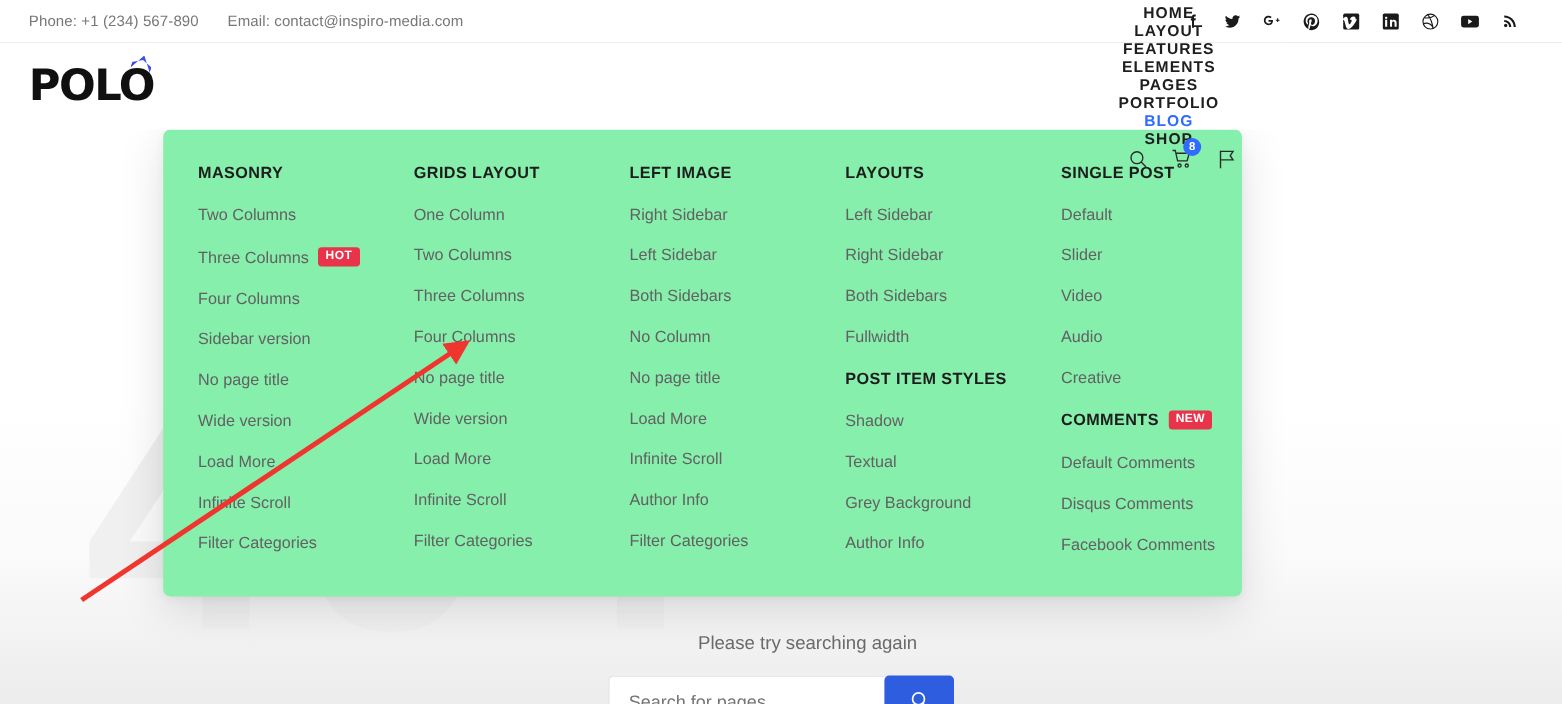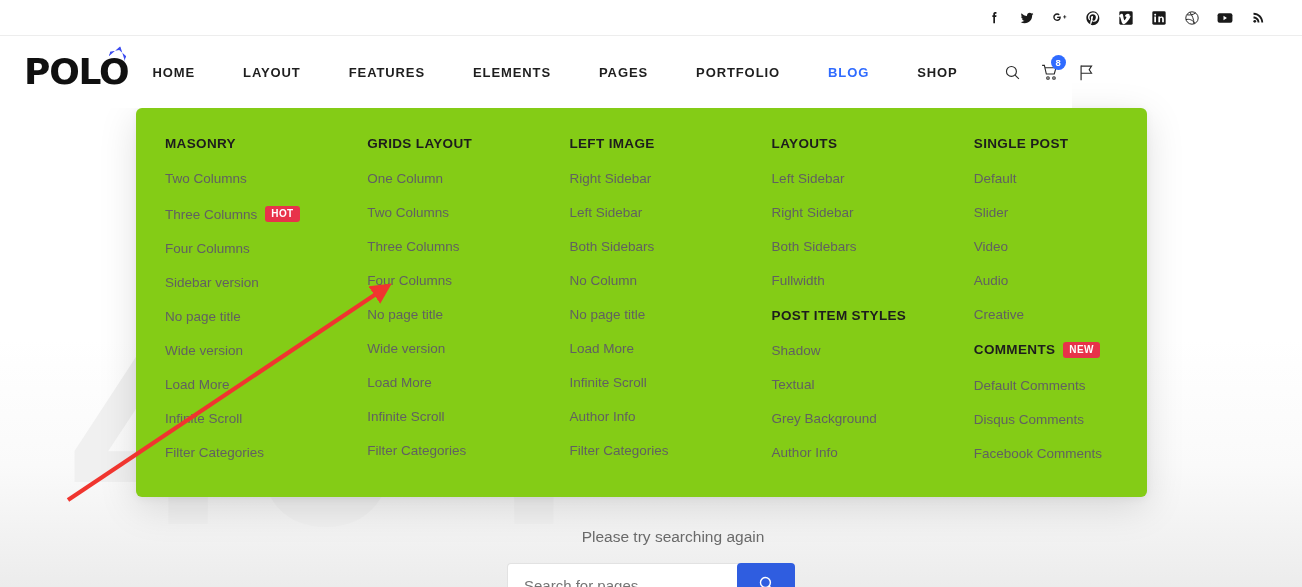--- a/index.html
+++ b/index.html
@@ -111,20 +111,21 @@
     background: #3c4cf0;
     clip-path: polygon(0% 100%, 50% 0%, 100% 100%, 100% 62%, 50% 30%, 0% 62%);
     transform: rotate(16deg);
   }
   .nav {
     margin-left: auto;
     display: flex;
     align-items: center;
     gap: 0;
     padding-right: 32px;
+    flex-direction: column;
   }
   .nav-item {
     font-size: 13px;
     font-weight: 700;
     letter-spacing: .9px;
     color: #1e1e1e;
     padding: 0 24px;
     cursor: pointer;
     white-space: nowrap;
   }
@@ -157,23 +158,23 @@
     align-items: center;
     justify-content: center;
     line-height: 1;
   }
 
   
   .dropdown {
     position: absolute;
     left: 136px;
     top: 108px;
-    width: 1011px;
+    width: 899px;
     height: 389px;
-    background: #84cc16;
+    background: #86efac;
     border-radius: 6px;
     box-shadow: 0 10px 38px rgba(0,0,0,.13), 0 2px 8px rgba(0,0,0,.05);
     display: flex;
     z-index: 20;
     box-sizing: border-box;
     padding: 28px 0 0 0;
   }
   .dd-col {
     width: 222px;
     padding-left: 29px;
@@ -273,20 +274,24 @@
     z-index: 60;
   }
 </style>
 </head>
 <body>
 
 <div class="page-bg"></div>
 <div class="ghost-404">404</div>
 
 <div class="topbar">
+  <div class="topbar-left">
+    <span class="topbar-item">Phone: +1 (234) 567-890</span>
+    <span class="topbar-item">Email: contact@inspiro-media.com</span>
+  </div>
   <div class="topbar-right">
     <span class="soc">
       <svg width="15" height="15" viewBox="0 0 24 24" fill="currentColor">
           <path d="M15.2 8.4h-2.4V6.9c0-.7.5-.9.8-.9h1.5V3.2l-2.1 0c-2.4 0-2.9 1.8-2.9 2.9v2.3H8.6v2.9h1.5V21h2.7v-9.7h2l.4-2.9z"></path>
         </svg>
     </span>
     <span class="soc">
       <svg width="16" height="16" viewBox="0 0 24 24" fill="currentColor">
           <path d="M22 5.9c-.7.3-1.5.5-2.3.6.8-.5 1.4-1.3 1.7-2.2-.8.4-1.6.8-2.5 1-.7-.8-1.8-1.3-2.9-1.3-2.2 0-4 1.8-4 4 0 .3 0 .6.1.9-3.3-.2-6.3-1.8-8.3-4.2-.3.6-.5 1.3-.5 2 0 1.4.7 2.6 1.8 3.3-.7 0-1.3-.2-1.8-.5v.1c0 1.9 1.4 3.5 3.2 3.9-.3.1-.7.1-1.1.1-.3 0-.5 0-.8-.1.5 1.6 2 2.8 3.7 2.8-1.4 1.1-3.1 1.7-4.9 1.7-.3 0-.6 0-.9-.1 1.8 1.1 3.8 1.8 6 1.8 7.3 0 11.2-6 11.2-11.2v-.5c.8-.6 1.4-1.3 2-2.1z"></path>
         </svg>

